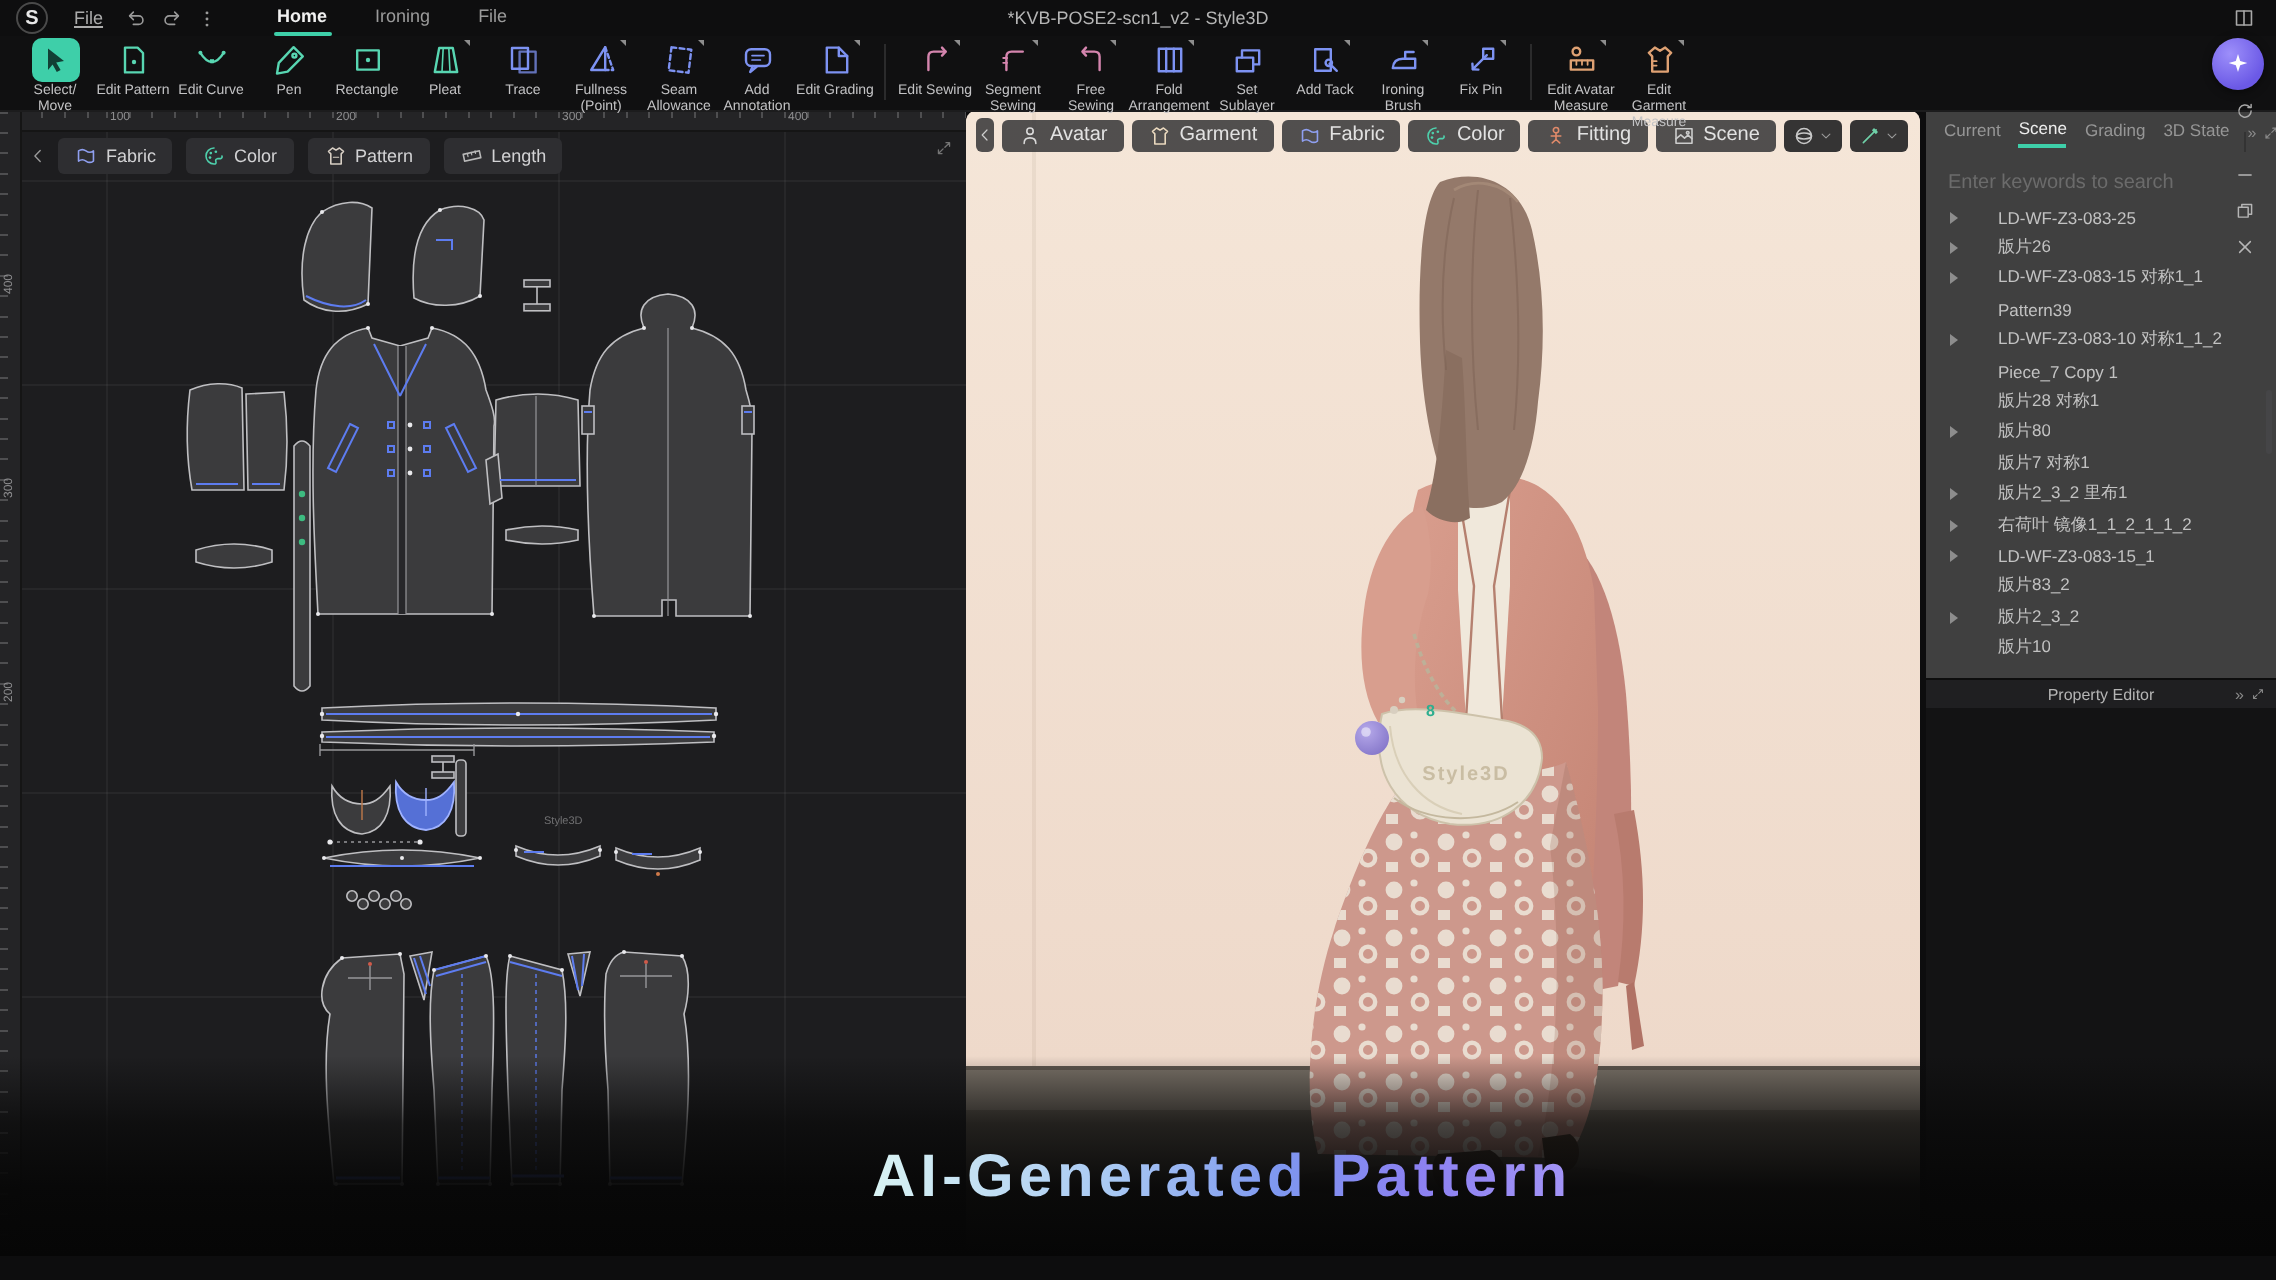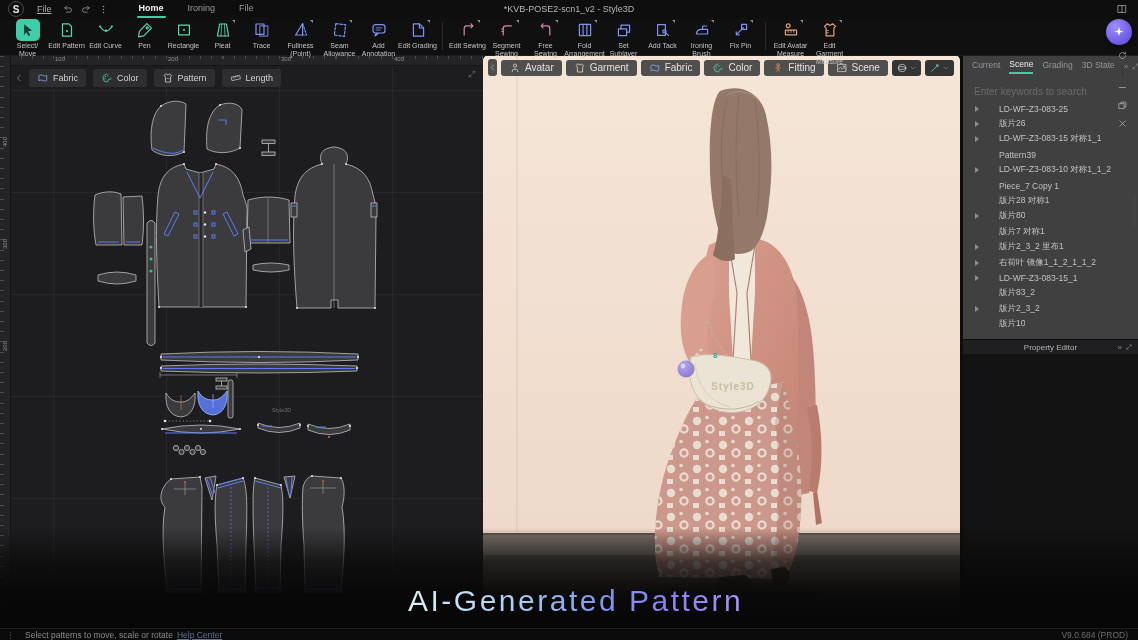--- a/index.html
+++ b/index.html
@@ -67,23 +67,23 @@
   #rscroll{position:absolute;right:2px;top:140px;width:3px;height:32px;background:#454547;border-radius:2px;}
   #propbar{position:absolute;left:0;right:0;top:284px;height:14px;background:#1f1f21;display:flex;align-items:center;
            font-size:8px;color:#b4b4b4;border-top:1px solid #0d0d0d;border-bottom:1px solid #0d0d0d;cursor:pointer;}
   #propbar .pe-title{flex:1;text-align:center;}
   #propbar .pe-icons{position:absolute;right:5px;display:flex;gap:3px;align-items:center;color:#8a8a8a;}
   #rlower{position:absolute;left:0;right:0;top:299px;bottom:0;background:#131314;}
   .guill{font-size:8px;color:#8a8a8a;}
   
   #fade{position:absolute;left:0;top:528px;width:1138px;height:100px;z-index:12;
         background:linear-gradient(to bottom,rgba(9,9,9,0) 0%,rgba(9,9,9,.72) 34%,rgba(7,7,7,.96) 66%,#060606 100%);}
-  #headline{position:absolute;left:408px;top:44px;font-size:30px;font-weight:normal;letter-spacing:2.5px;
+  #headline{position:absolute;left:436px;top:44px;font-size:30px;font-weight:bold;letter-spacing:2.5px;
         background:linear-gradient(90deg,#d9f3f3 0%,#a9c9f3 34%,#7e97ef 58%,#8b80f1 78%,#a495f7 100%);
-        -webkit-background-clip:text;background-clip:text;color:transparent;margin-top:12px;}
+        -webkit-background-clip:text;background-clip:text;color:transparent;}
   
   #statusbar{position:absolute;left:0;top:628px;width:1138px;height:12px;background:#0b0b0c;border-top:1px solid #1d1d1e;
              display:flex;align-items:center;font-size:8.5px;color:#8b8b8b;z-index:40;padding:0;}
   #statusbar .hint{margin-left:10px;}
   #statusbar a{color:#5d7390;margin-left:4px;text-decoration:underline;cursor:pointer;}
   #statusbar .ver{margin-left:auto;margin-right:10px;color:#6c6c6c;}
   
   #aibtn{position:absolute;left:1106px;top:19px;width:26px;height:26px;border-radius:50%;z-index:35;cursor:pointer;
          background:radial-gradient(circle at 35% 30%,#9d8ffa,#6b59e6 70%);display:flex;align-items:center;justify-content:center;
          box-shadow:0 1px 4px rgba(0,0,0,.5);}
@@ -870,32 +870,20 @@
           </span>
       </span>
     </div>
     <div id="rlower"></div>
   </div>
 
   <div id="fade">
     <div id="headline">AI-Generated Pattern</div>
   </div>
 
-  <div id="statusbar">
-    <span style="margin-left:6px;">
-        <svg width="9" height="9" viewBox="0 0 18 18" fill="none" stroke="#6a6a6a" stroke-width="1.2" stroke-linecap="round" stroke-linejoin="round" style="color:#6a6a6a">
-          <circle cx="9" cy="4" r="1.2" fill="currentColor" stroke="none"></circle>
-          <circle cx="9" cy="9" r="1.2" fill="currentColor" stroke="none"></circle>
-          <circle cx="9" cy="14" r="1.2" fill="currentColor" stroke="none"></circle>
-        </svg>
-      </span>
-    <span class="hint">Select patterns to move, scale or rotate</span>
-    <a>Help Center</a>
-    <span class="ver">V9.0.684 (PROD)</span>
-  </div>
 
   <div id="aibtn">
     <span>
         <svg width="14" height="14" viewBox="0 0 18 18" fill="none" stroke="#ffffff" stroke-width="1.2" stroke-linecap="round" stroke-linejoin="round" style="color:#ffffff">
           <path d="M9 2.6L10.4 7 15 8.4 10.4 9.8 9 14.2 7.6 9.8 3 8.4 7.6 7z" fill="currentColor" stroke="none"></path>
         </svg>
       </span>
   </div>
 </div>
 

